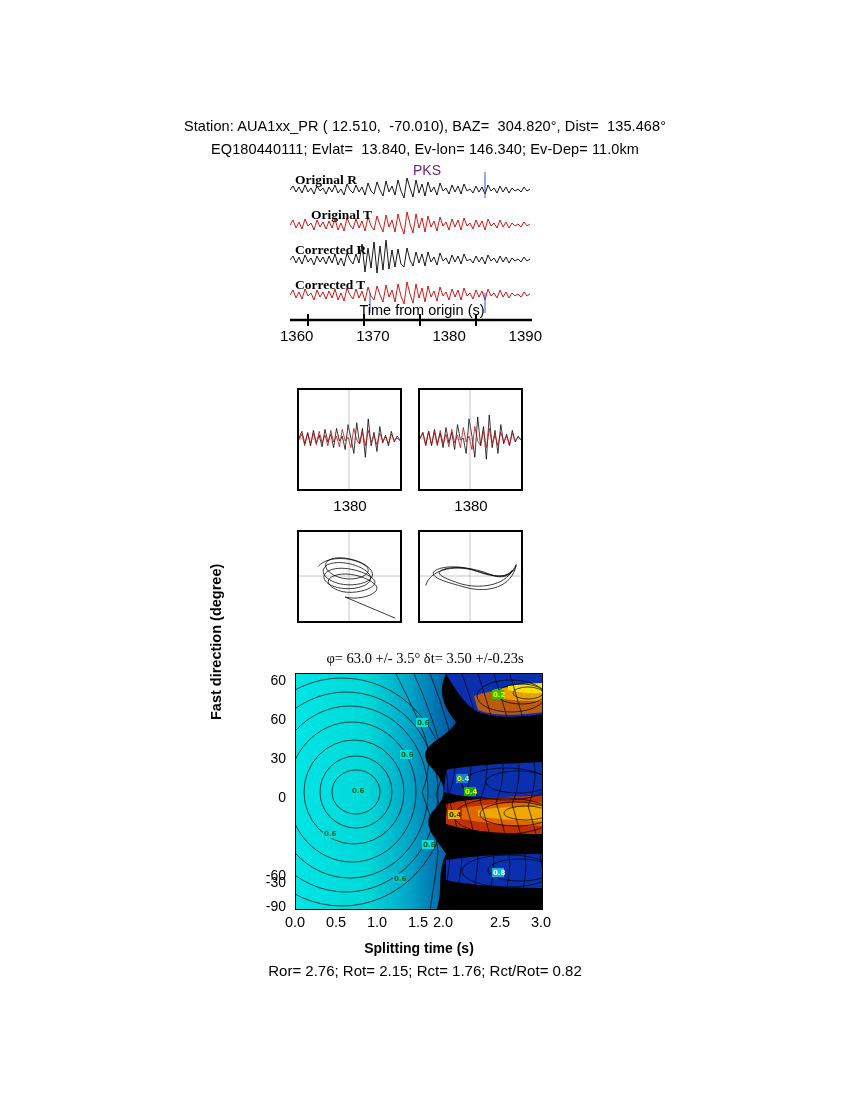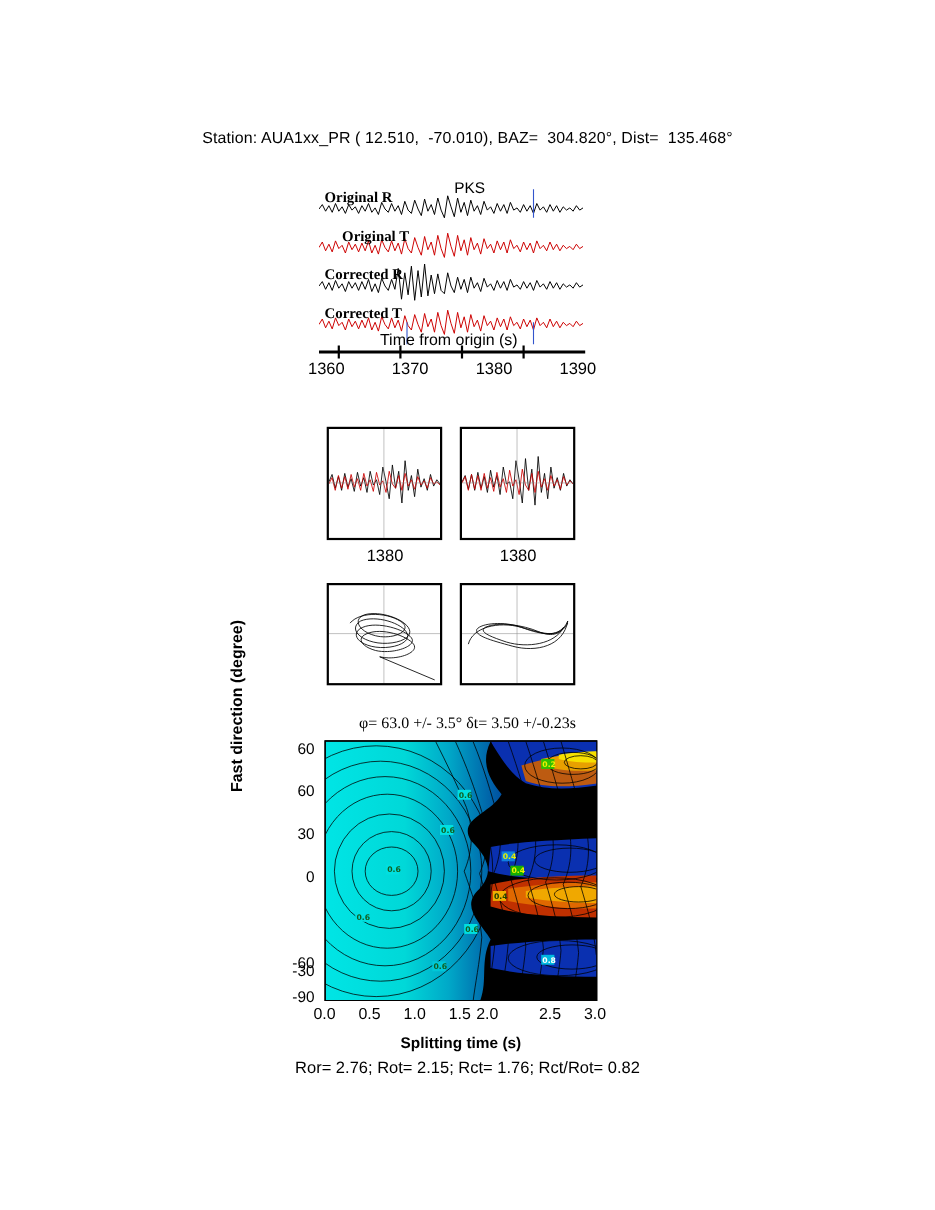--- a/index.html
+++ b/index.html
@@ -42,28 +42,28 @@
   .wave-labels { position: absolute; left: 0; top: 0; width: 240px; height: 145px; }
   .wave-label {
     position: absolute;
     font-family: "Liberation Serif", serif;
     font-weight: bold;
     font-size: 13.5px;
     white-space: nowrap;
   }
   .pks-label {
     position: absolute;
-    color: #000000;
+    color: #701a75;
     font-size: 14px;
     font-family: "Liberation Sans", sans-serif;
     left: 118px; top: -6px;
   }
   .axis-title {
     position: absolute;
-    left: 288px; top: 302px;
+    left: 302px; top: 302px;
     width: 240px;
     text-align: center;
     font-size: 14.5px;
   }
   .axis-ticklabels {
     position: absolute;
     left: 280px; top: 327px;
     width: 262px;
     font-size: 15px;
     display: flex;
@@ -142,20 +142,21 @@
     font-size: 15px;
   }
 </style>
 </head>
 <body>
 
 <div class="page">
 
   <div class="header">
     <div>Station: AUA1xx_PR ( 12.510,  -70.010), BAZ=  304.820°, Dist=  135.468°</div>
+    <div>EQ180440111; Evlat=  13.840, Ev-lon= 146.340; Ev-Dep= 11.0km</div>
   </div>
 
   <svg class="wave-panel" viewBox="0 0 240 145" width="240" height="145" preserveAspectRatio="none">
 
     <polyline fill="none" stroke="#000000" stroke-width="0.9" points="0,22 3,18 6,24 9,19 12,25 15,17 18,24 21,20 24,26 27,18 30,23 33,20 36,26 39,19 42,24 45,17 48,25 51,21 54,27 57,16 60,22 63,25 66,17 69,24 72,19 75,27 78,15 81,23 84,26 87,14 90,22 93,28 96,13 99,24 102,18 105,27 108,12 111,23 114,30 117,10 120,20 123,29 126,12 129,25 132,16 135,28 138,14 141,24 144,19 147,27 150,15 153,23 156,20 159,26 162,17 165,24 168,18 171,26 174,16 177,23 180,21 183,25 186,18 189,24 192,19 195,26 198,17 201,23 204,20 207,25 210,18 213,24 216,19 219,25 222,20 225,23 228,21 231,24 234,19 237,23 240,21"></polyline>
 
     <polyline fill="none" stroke="#cc0000" stroke-width="0.9" points="0,57 3,52 6,60 9,54 12,61 15,51 18,58 21,55 24,62 27,52 30,59 33,54 36,61 39,53 42,60 45,51 48,62 51,55 54,63 57,50 60,57 63,61 66,51 69,60 72,53 75,63 78,49 81,58 84,62 87,48 90,57 93,64 96,47 99,59 102,52 105,64 108,46 111,58 114,66 117,44 120,56 123,65 126,46 129,60 132,50 135,64 138,48 141,59 144,53 147,63 150,49 153,58 156,54 159,62 162,51 165,59 168,52 171,62 174,50 177,58 180,55 183,61 186,52 189,59 192,53 195,62 198,51 201,58 204,55 207,60 210,52 213,59 216,54 219,60 222,55 225,58 228,56 231,59 234,54 237,58 240,56"></polyline>
 
     <polyline fill="none" stroke="#000000" stroke-width="0.9" points="0,92 3,88 6,95 9,89 12,96 15,87 18,94 21,90 24,97 27,88 30,94 33,89 36,96 39,88 42,95 45,86 48,97 51,90 54,98 57,85 60,92 63,96 66,86 69,95 72,76 75,104 78,80 81,100 84,74 87,105 90,78 93,102 96,72 99,101 102,82 105,99 108,81 111,96 114,99 117,80 120,92 123,98 126,84 129,95 132,86 135,98 138,84 141,94 144,89 147,97 150,85 153,93 156,90 159,96 162,87 165,94 168,88 171,96 174,86 177,93 180,91 183,95 186,88 189,94 192,89 195,96 198,87 201,93 204,90 207,95 210,88 213,94 216,89 219,95 222,90 225,93 228,91 231,94 234,89 237,93 240,91"></polyline>
 

